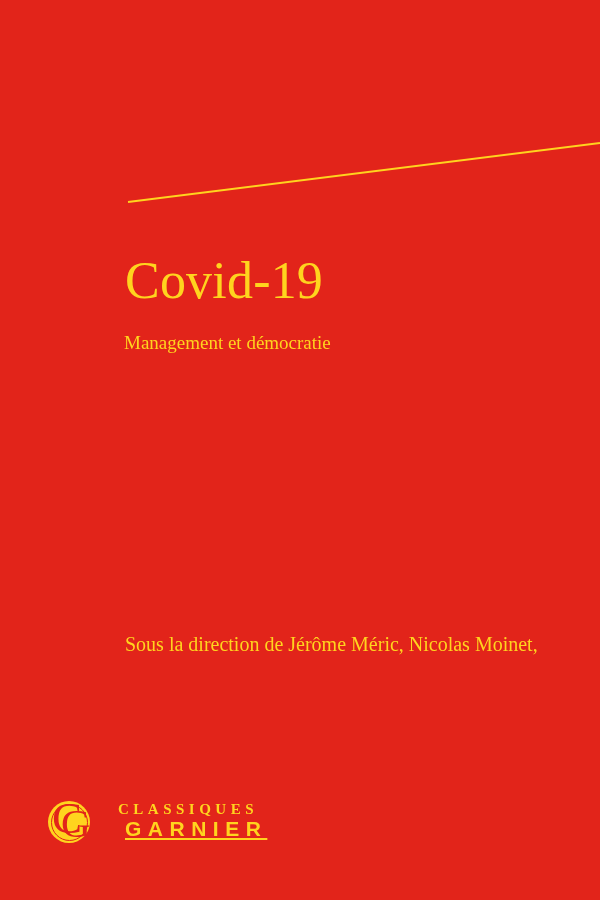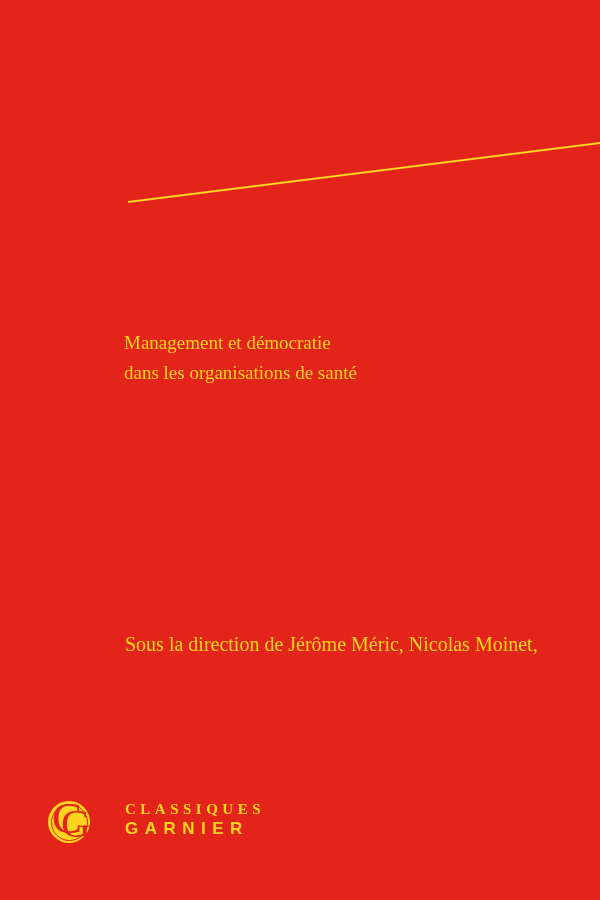--- a/index.html
+++ b/index.html
@@ -92,56 +92,57 @@
     top: -5px;
     font-size: 45px;
   }
   .monogram-g {
     left: 13px;
     top: 2px;
     font-size: 41px;
   }
   .publisher-line1 {
     position: absolute;
-    left: 125px;
+    left: 118px;
     top: 802px;
     font-family: "Liberation Serif", serif;
     font-weight: 700;
     font-size: 15px;
     line-height: 15px;
     letter-spacing: 4.5px;
     color: var(--accent, #ffd41e);
     white-space: nowrap;
   }
   .publisher-line2 {
     position: absolute;
     left: 125px;
     top: 818px;
     font-family: "Liberation Sans", sans-serif;
     font-weight: 700;
-    font-size: 17px;
+    font-size: 21px;
     line-height: 21px;
     letter-spacing: 6.5px;
     color: var(--accent, #ffd41e);
     white-space: nowrap;
+    text-decoration: underline;
   }
 </style>
 </head>
 <body>
 
 <div class="cover">
 
   <svg class="rule-svg" viewBox="0 0 600 900" xmlns="http://www.w3.org/2000/svg">
     <line x1="128" y1="202" x2="600" y2="143"></line>
   </svg>
 
+  <h1 class="title">Covid-19</h1>
 
   <div class="subtitle">
     <span>Management et démocratie</span>
-    <span>dans les organisations de santé</span>
   </div>
 
   <div class="authors">
     <span>Sous la direction de Jérôme Méric, Nicolas Moinet,</span>
   </div>
 
   <div class="logo-circle">
     <div class="logo-ring"></div>
     <span class="monogram-c">C</span>
     <span class="monogram-g">G</span>

